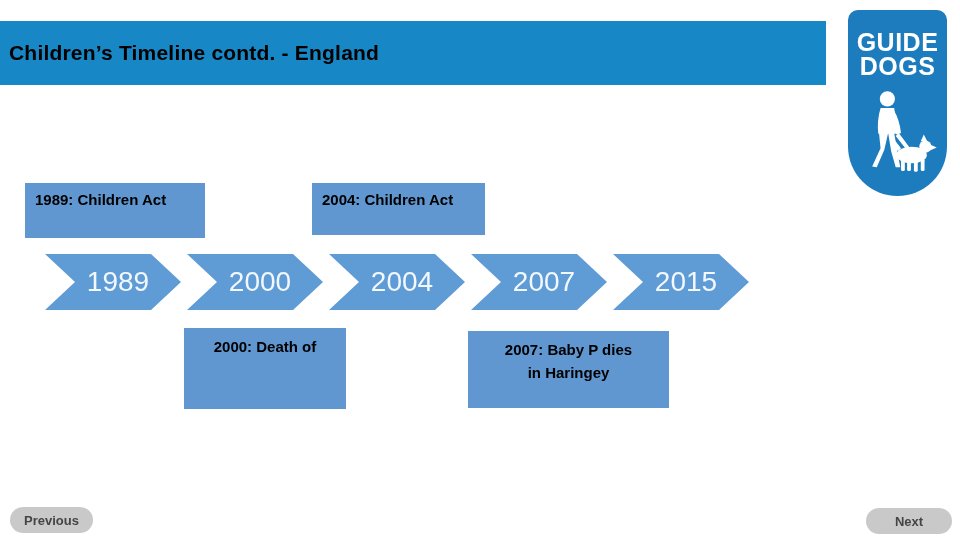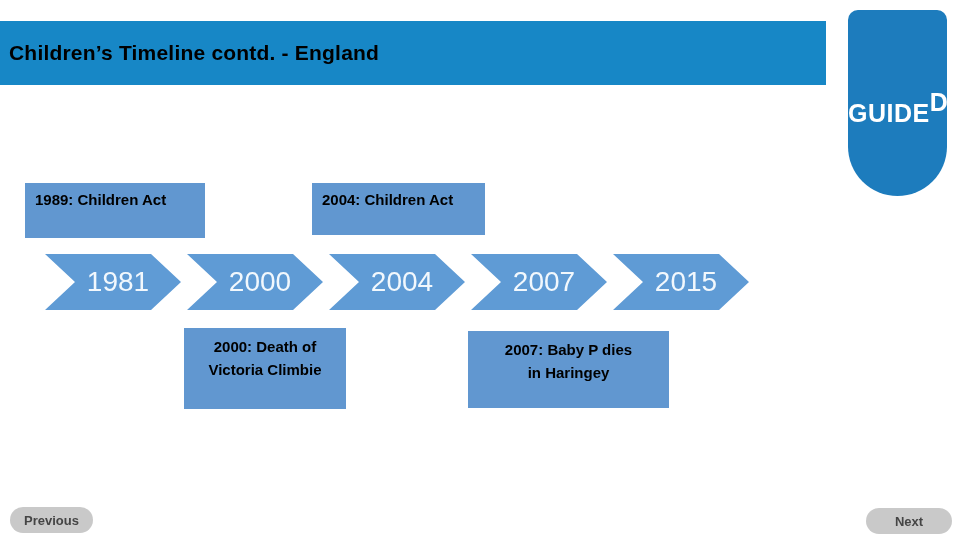--- a/index.html
+++ b/index.html
@@ -12,21 +12,21 @@
     position:absolute;left:0;top:21px;width:826px;height:64px;
     background:#1787c6;display:flex;align-items:center;
   }
   .title-bar .title-text{
     color:#000000;font-weight:bold;font-size:21px;padding-left:9px;letter-spacing:.2px;
   }
   
   .logo{
     position:absolute;left:848px;top:10px;width:99px;height:186px;
     background:#1d7cbd;border-radius:10px 10px 50px 50px;
-    display:flex;flex-direction:row;align-items:center;
+    display:flex;flex-direction:column;align-items:center;
   }
   .logo .word{
     color:#ffffff;font-weight:800;font-size:25px;line-height:.94;
     letter-spacing:.5px;text-align:center;
   }
   .logo .word.first{margin-top:21px;}
   .logo svg{margin-top:3px;}
   
   .evbox{
     position:absolute;background:#6197d0;color:#000000;
@@ -91,39 +91,38 @@
 
 <div class="evbox ev-top" id="evbox-1989">
   <span>1989: Children Act</span>
 </div>
 <div class="evbox ev-top" id="evbox-2004">
   <span>2004: Children Act</span>
 </div>
 
 <div class="chevron-row">
   <div class="chevron">
-    <span>1981</span>
+    <span>1989</span>
   </div>
   <div class="chevron">
     <span>2000</span>
   </div>
   <div class="chevron">
     <span>2004</span>
   </div>
   <div class="chevron">
     <span>2007</span>
   </div>
   <div class="chevron">
     <span>2015</span>
   </div>
 </div>
 
 <div class="evbox ev-bottom" id="evbox-2000">
   <div>2000: Death of</div>
-  <div>Victoria Climbie</div>
 </div>
 <div class="evbox ev-bottom" id="evbox-2007">
   <div>2007: Baby P dies</div>
   <div>in Haringey</div>
 </div>
 
 <button class="pill" id="prev-button">Previous</button>
 <button class="pill" id="next-button">Next</button>
 
 </body></html>

